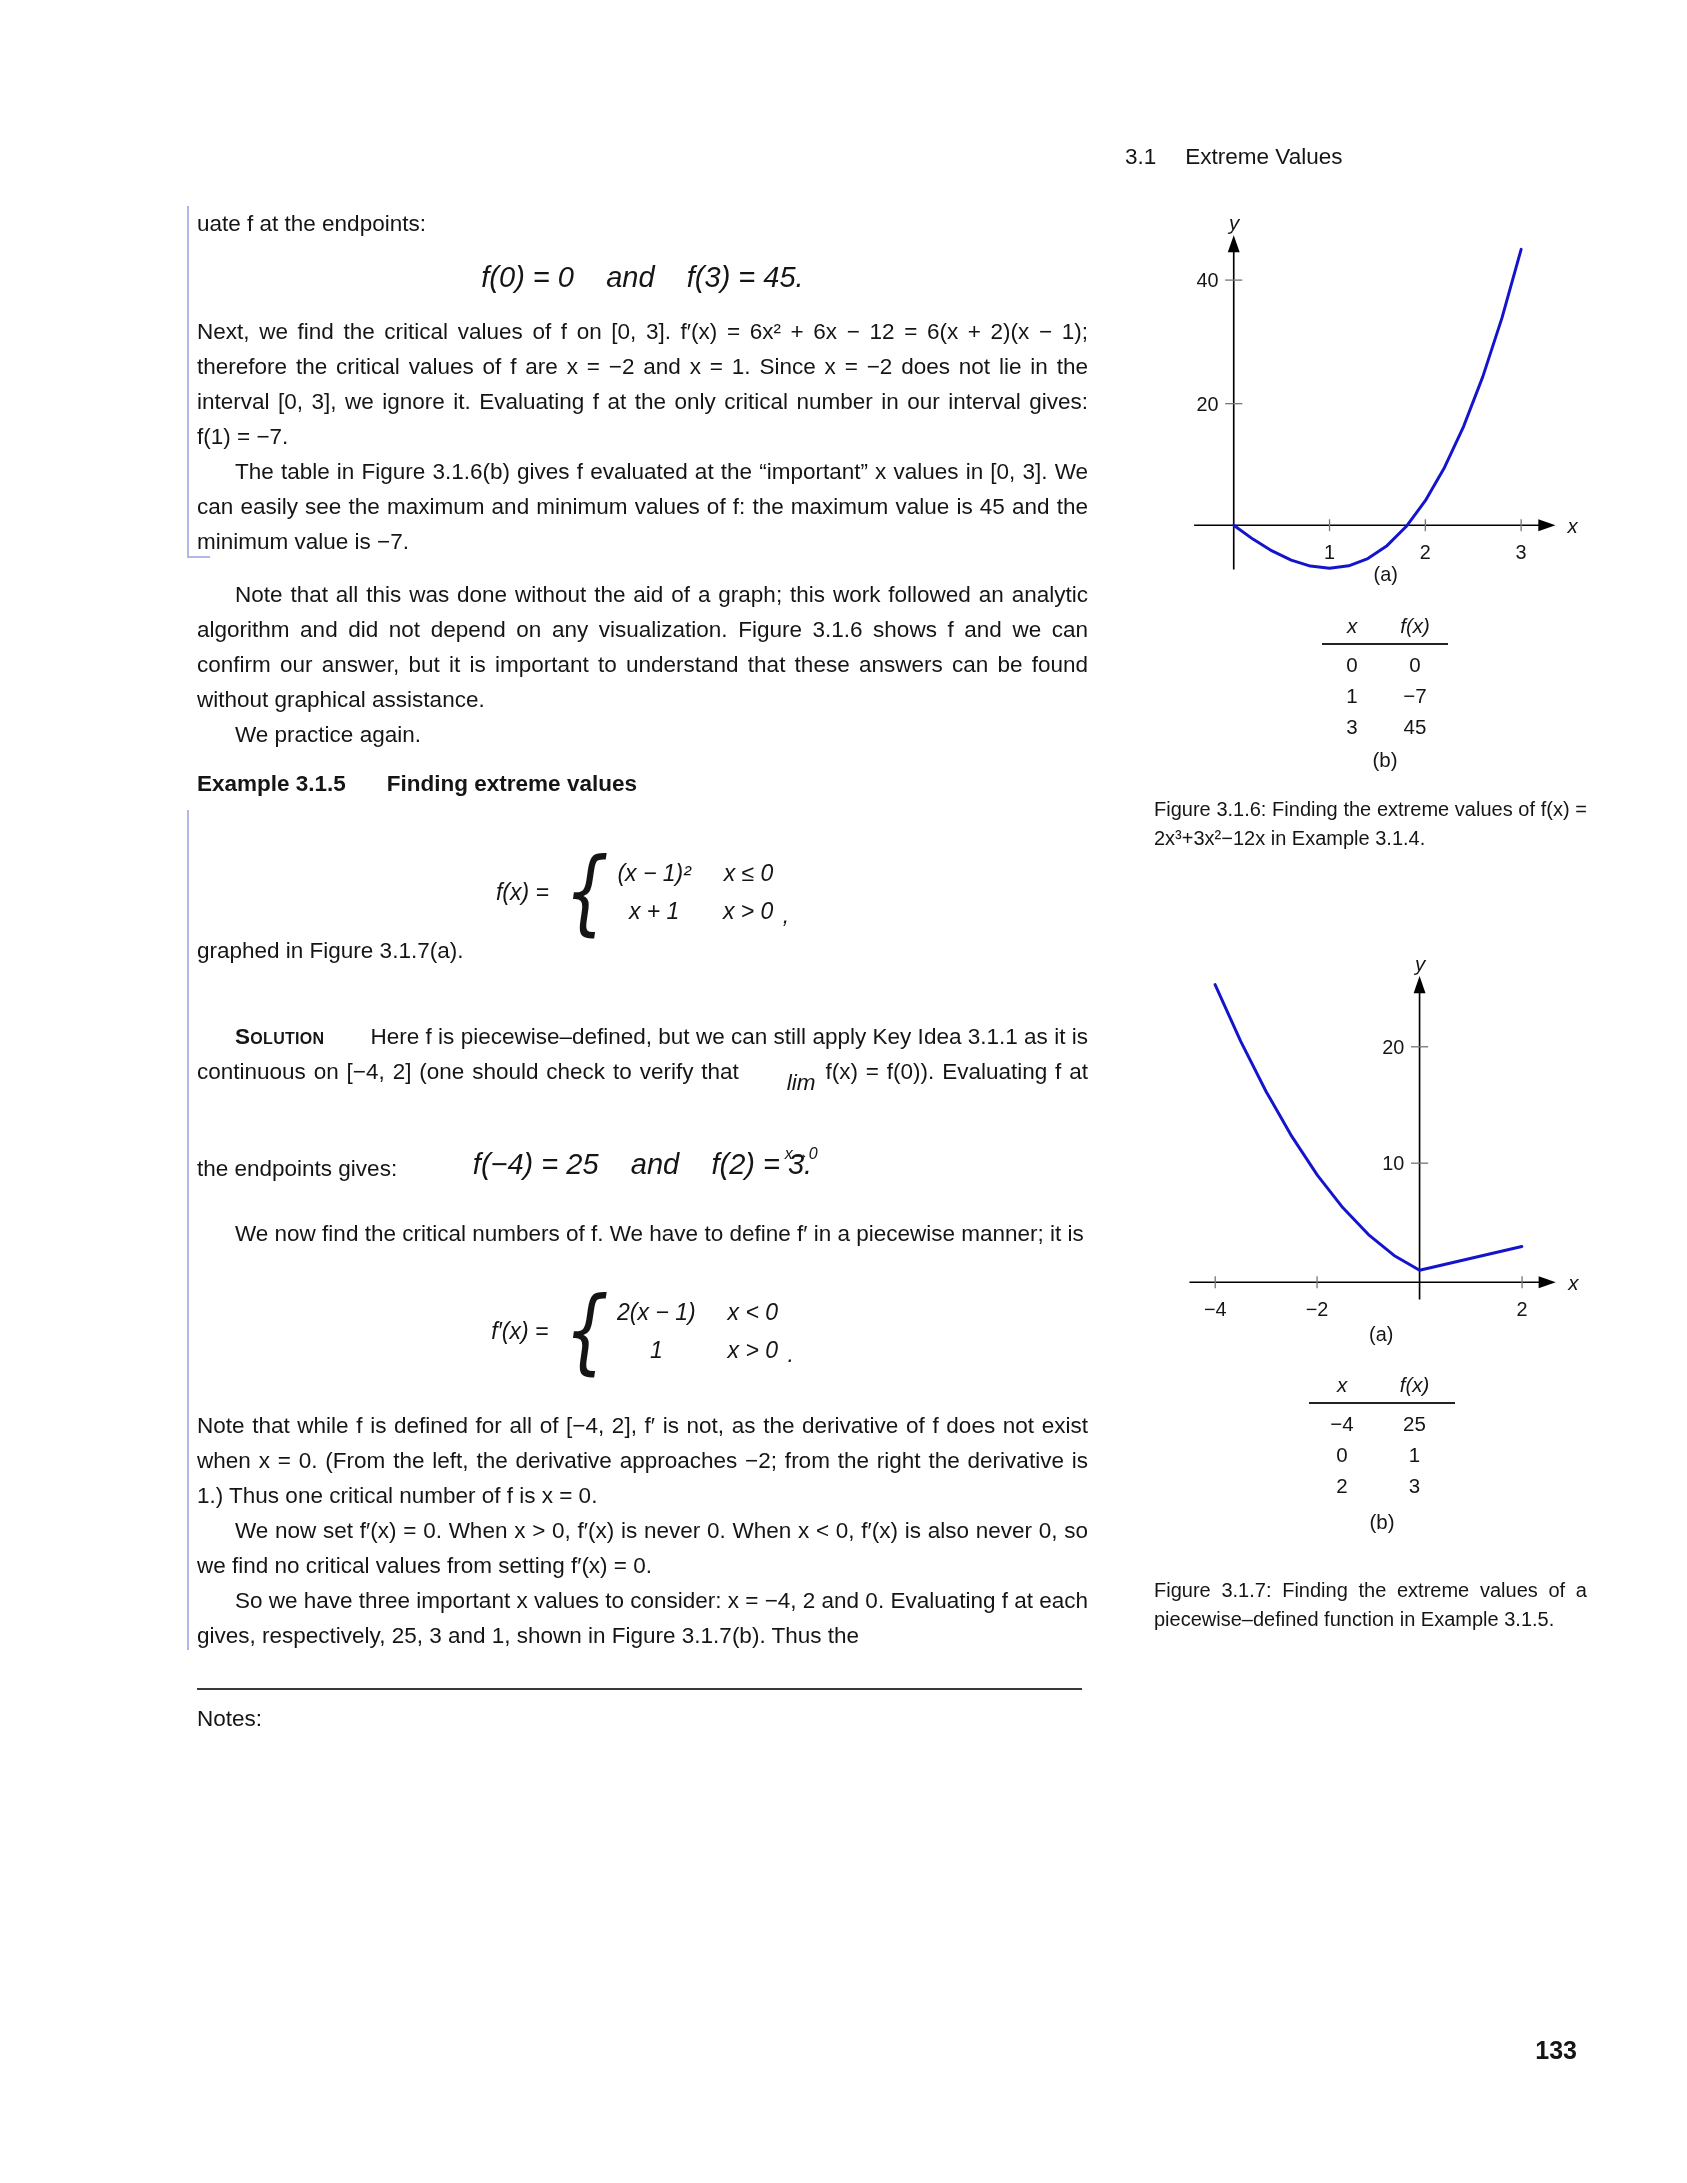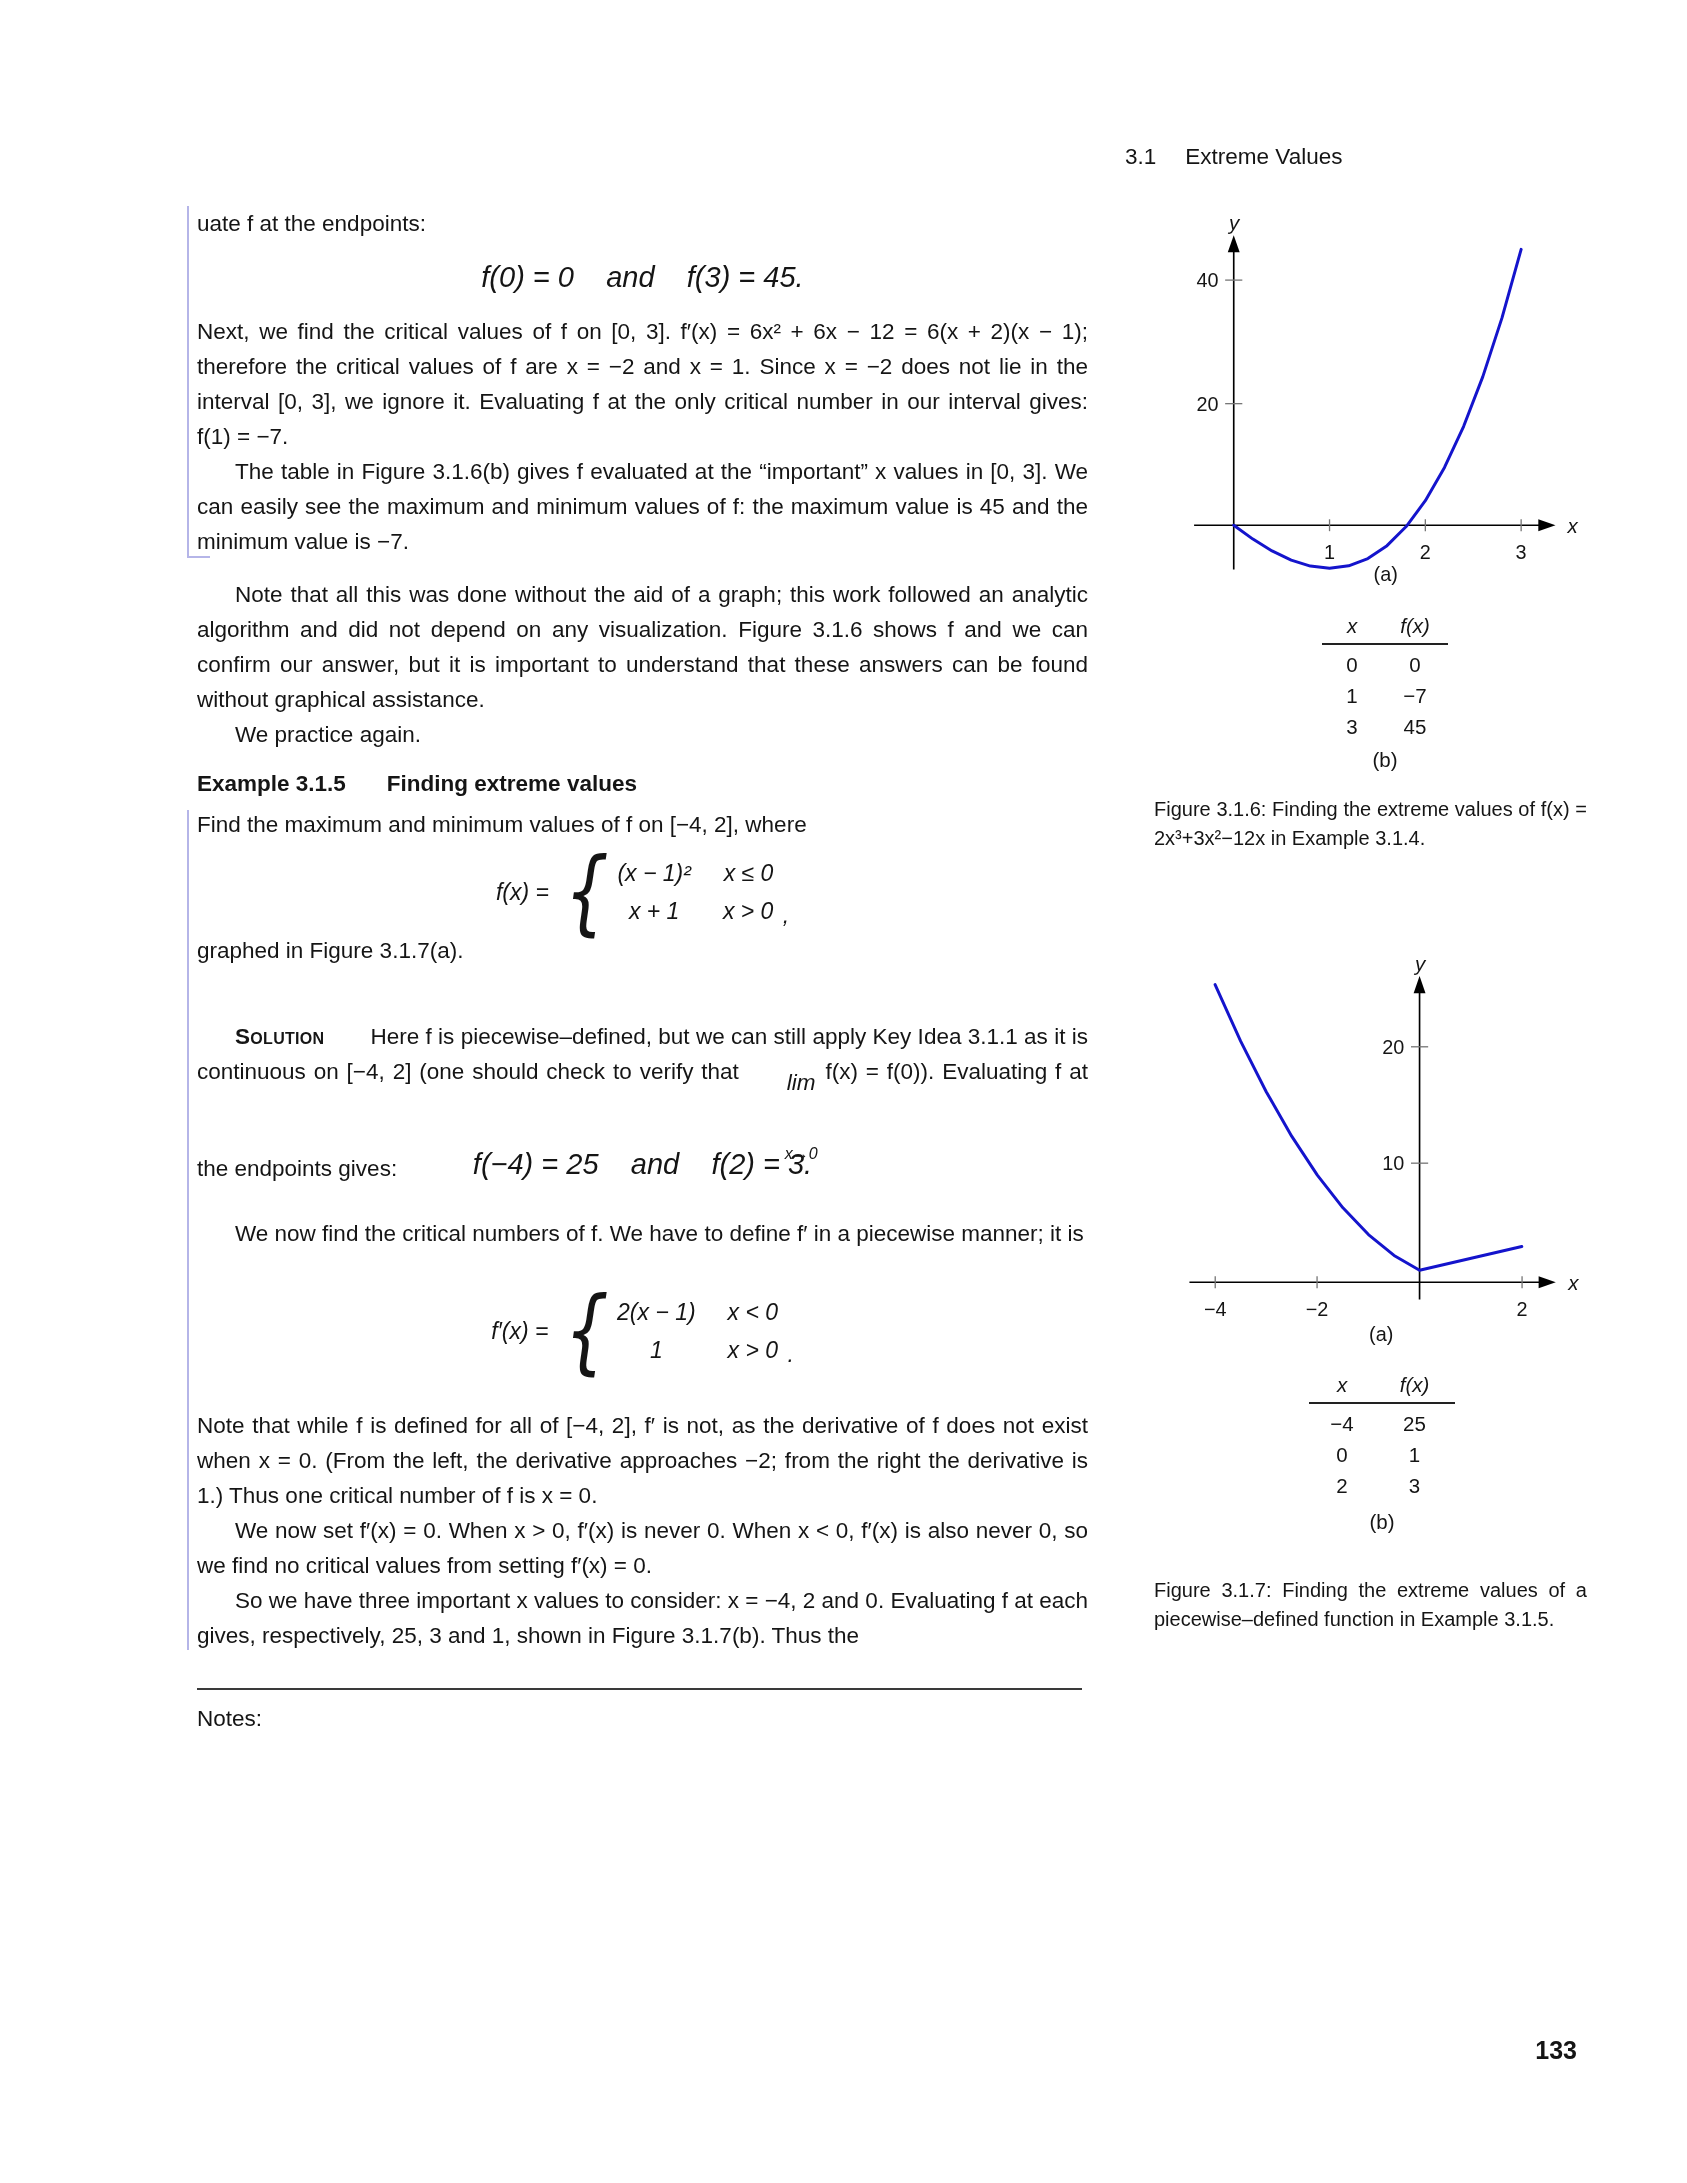--- a/index.html
+++ b/index.html
@@ -78,23 +78,20 @@
 
   <div class="body-block" style="top:577px;">
     <p class="indent">Note that all this was done without the aid of a graph; this work followed an analytic algorithm and did not depend on any visualization. Figure 3.1.6 shows f and we can confirm our answer, but it is important to understand that these answers can be found without graphical assistance.</p>
     <p class="indent">We practice again.</p>
   </div>
 
   <div class="ex-head" style="top:771px;">
     <span>Example 3.1.5</span><span class="gap"></span><span>Finding extreme values</span>
   </div>
 
-  <div class="body-block" style="top:807px;">
-    <p>Find the maximum and minimum values of f on [−4, 2], where</p>
-  </div>
 
   <div class="pw" style="top:850px;">
     <span class="lhs">f(x) =</span>
     <span class="brace">{</span>
     <span class="rows">
       <span class="expr">(x − 1)²</span>
       <span class="cond">x ≤ 0</span>
       <span class="expr">x + 1</span>
       <span class="cond">x &gt; 0</span>
     </span>

